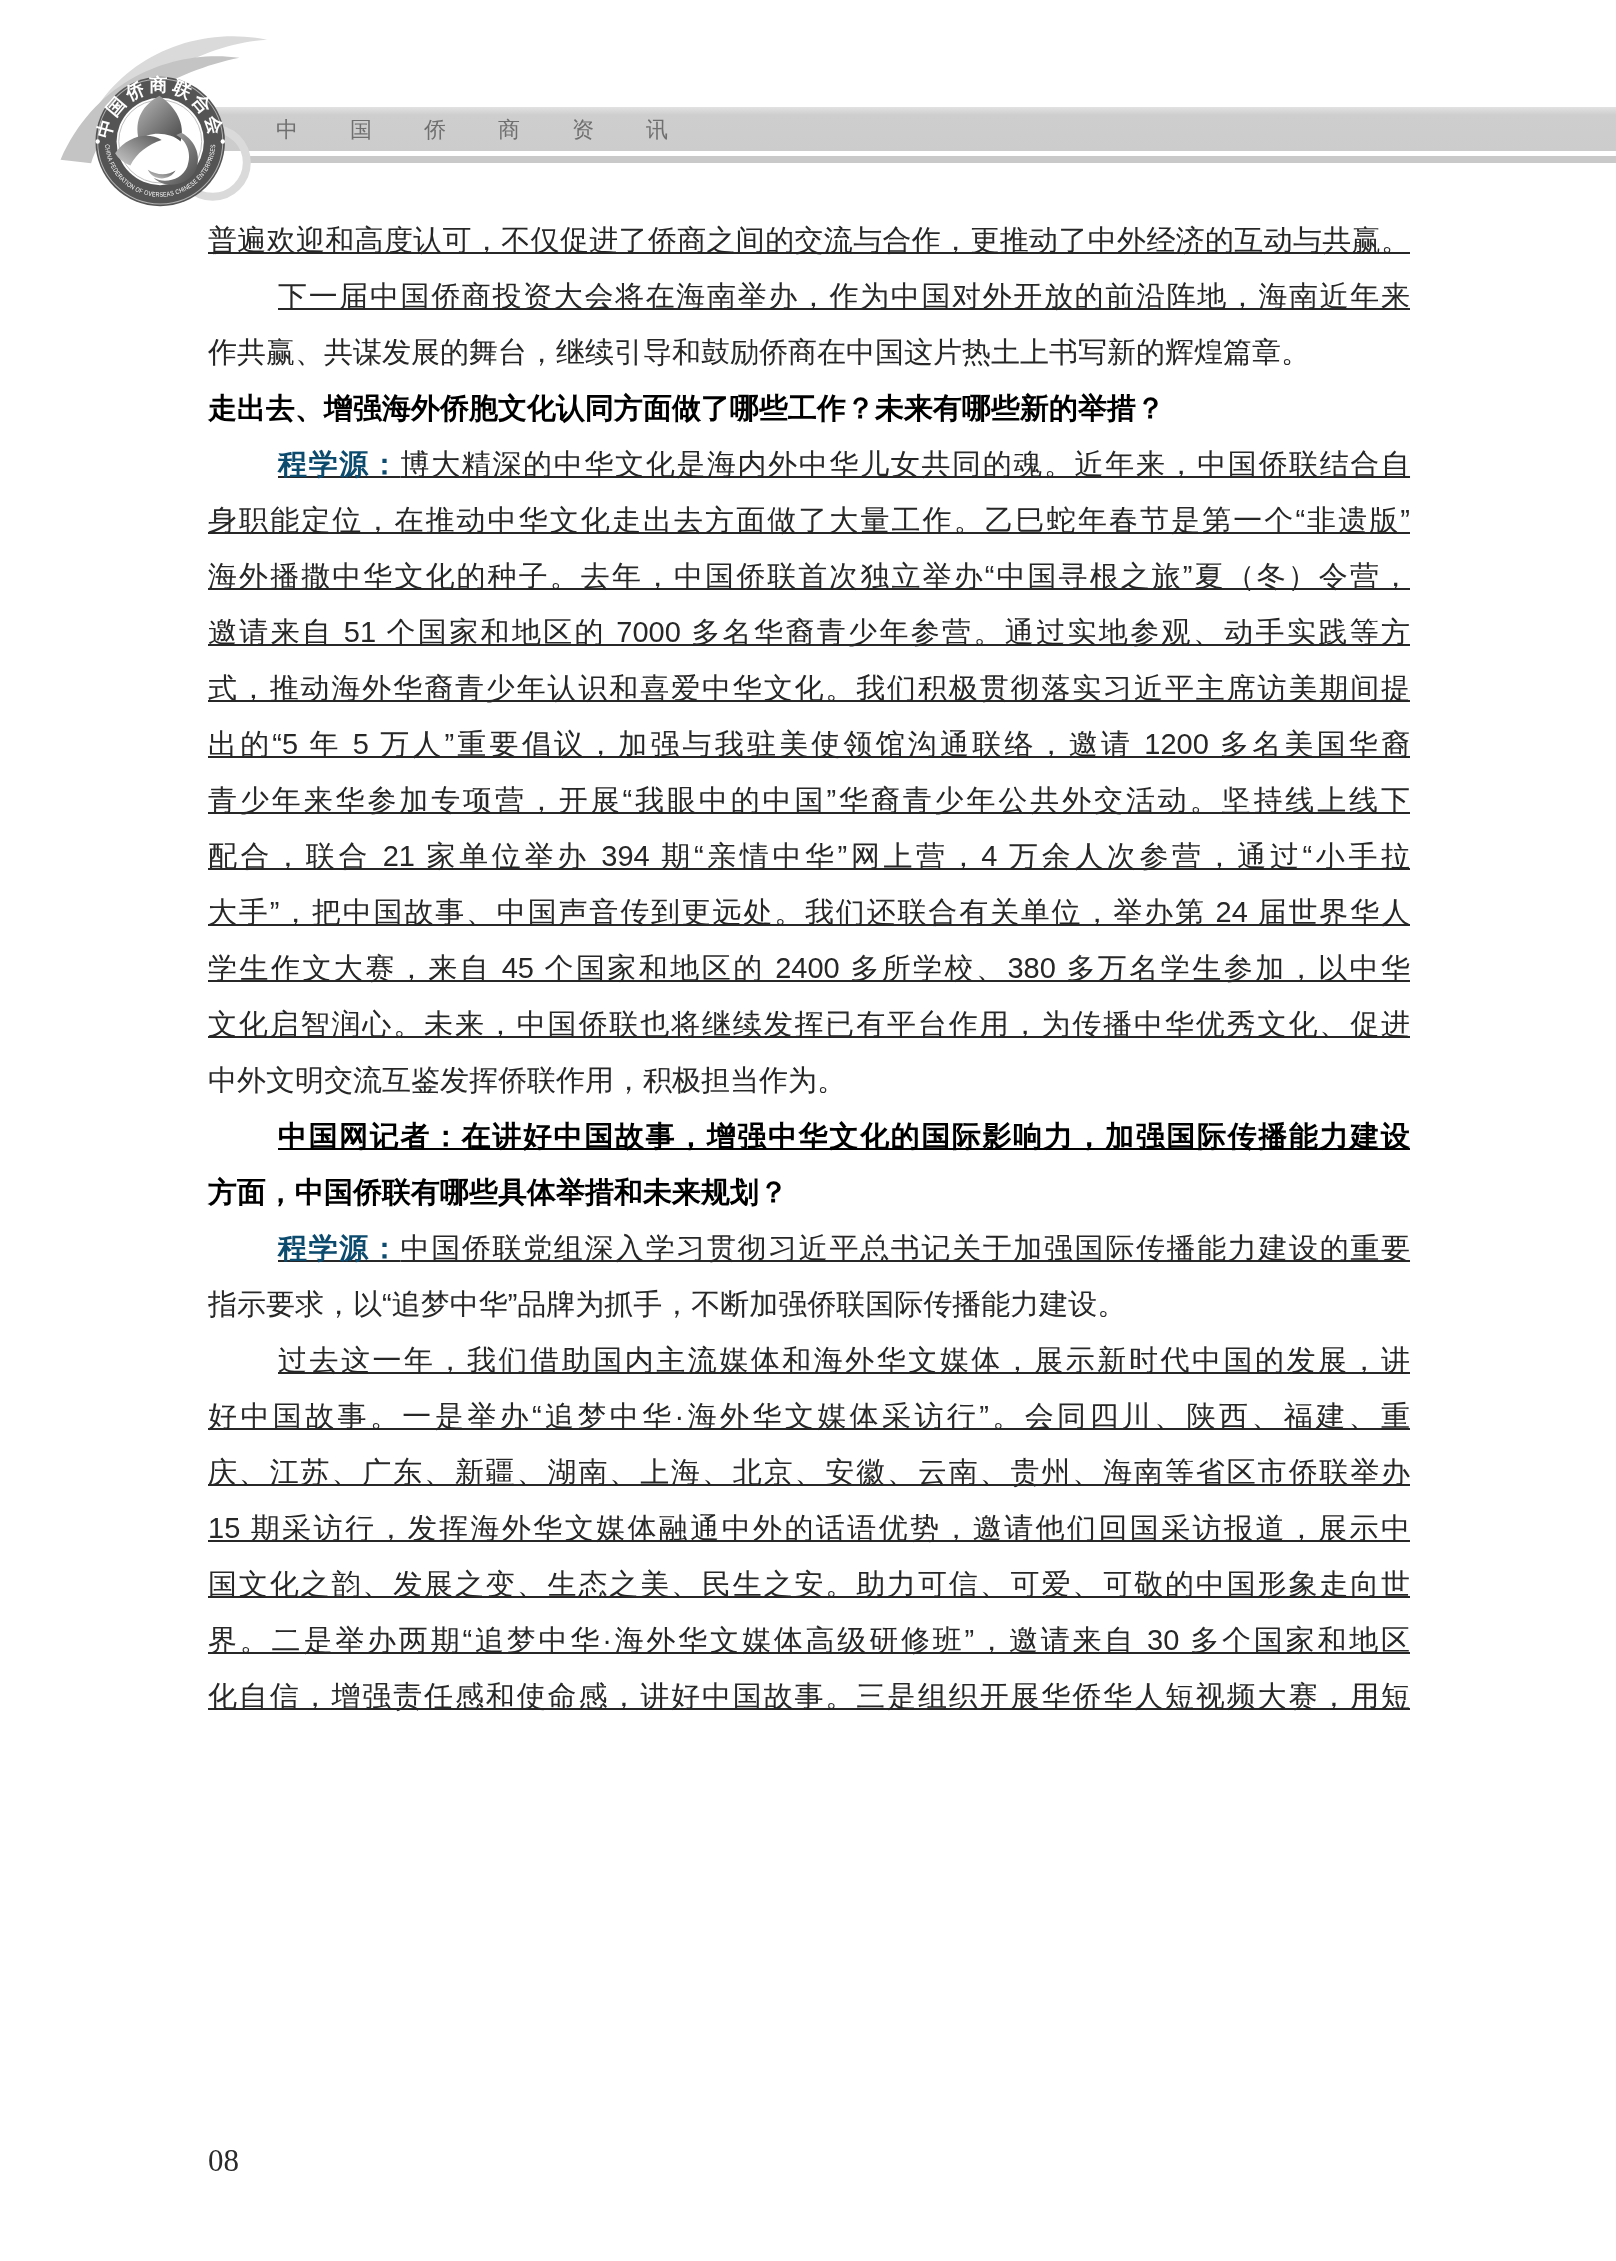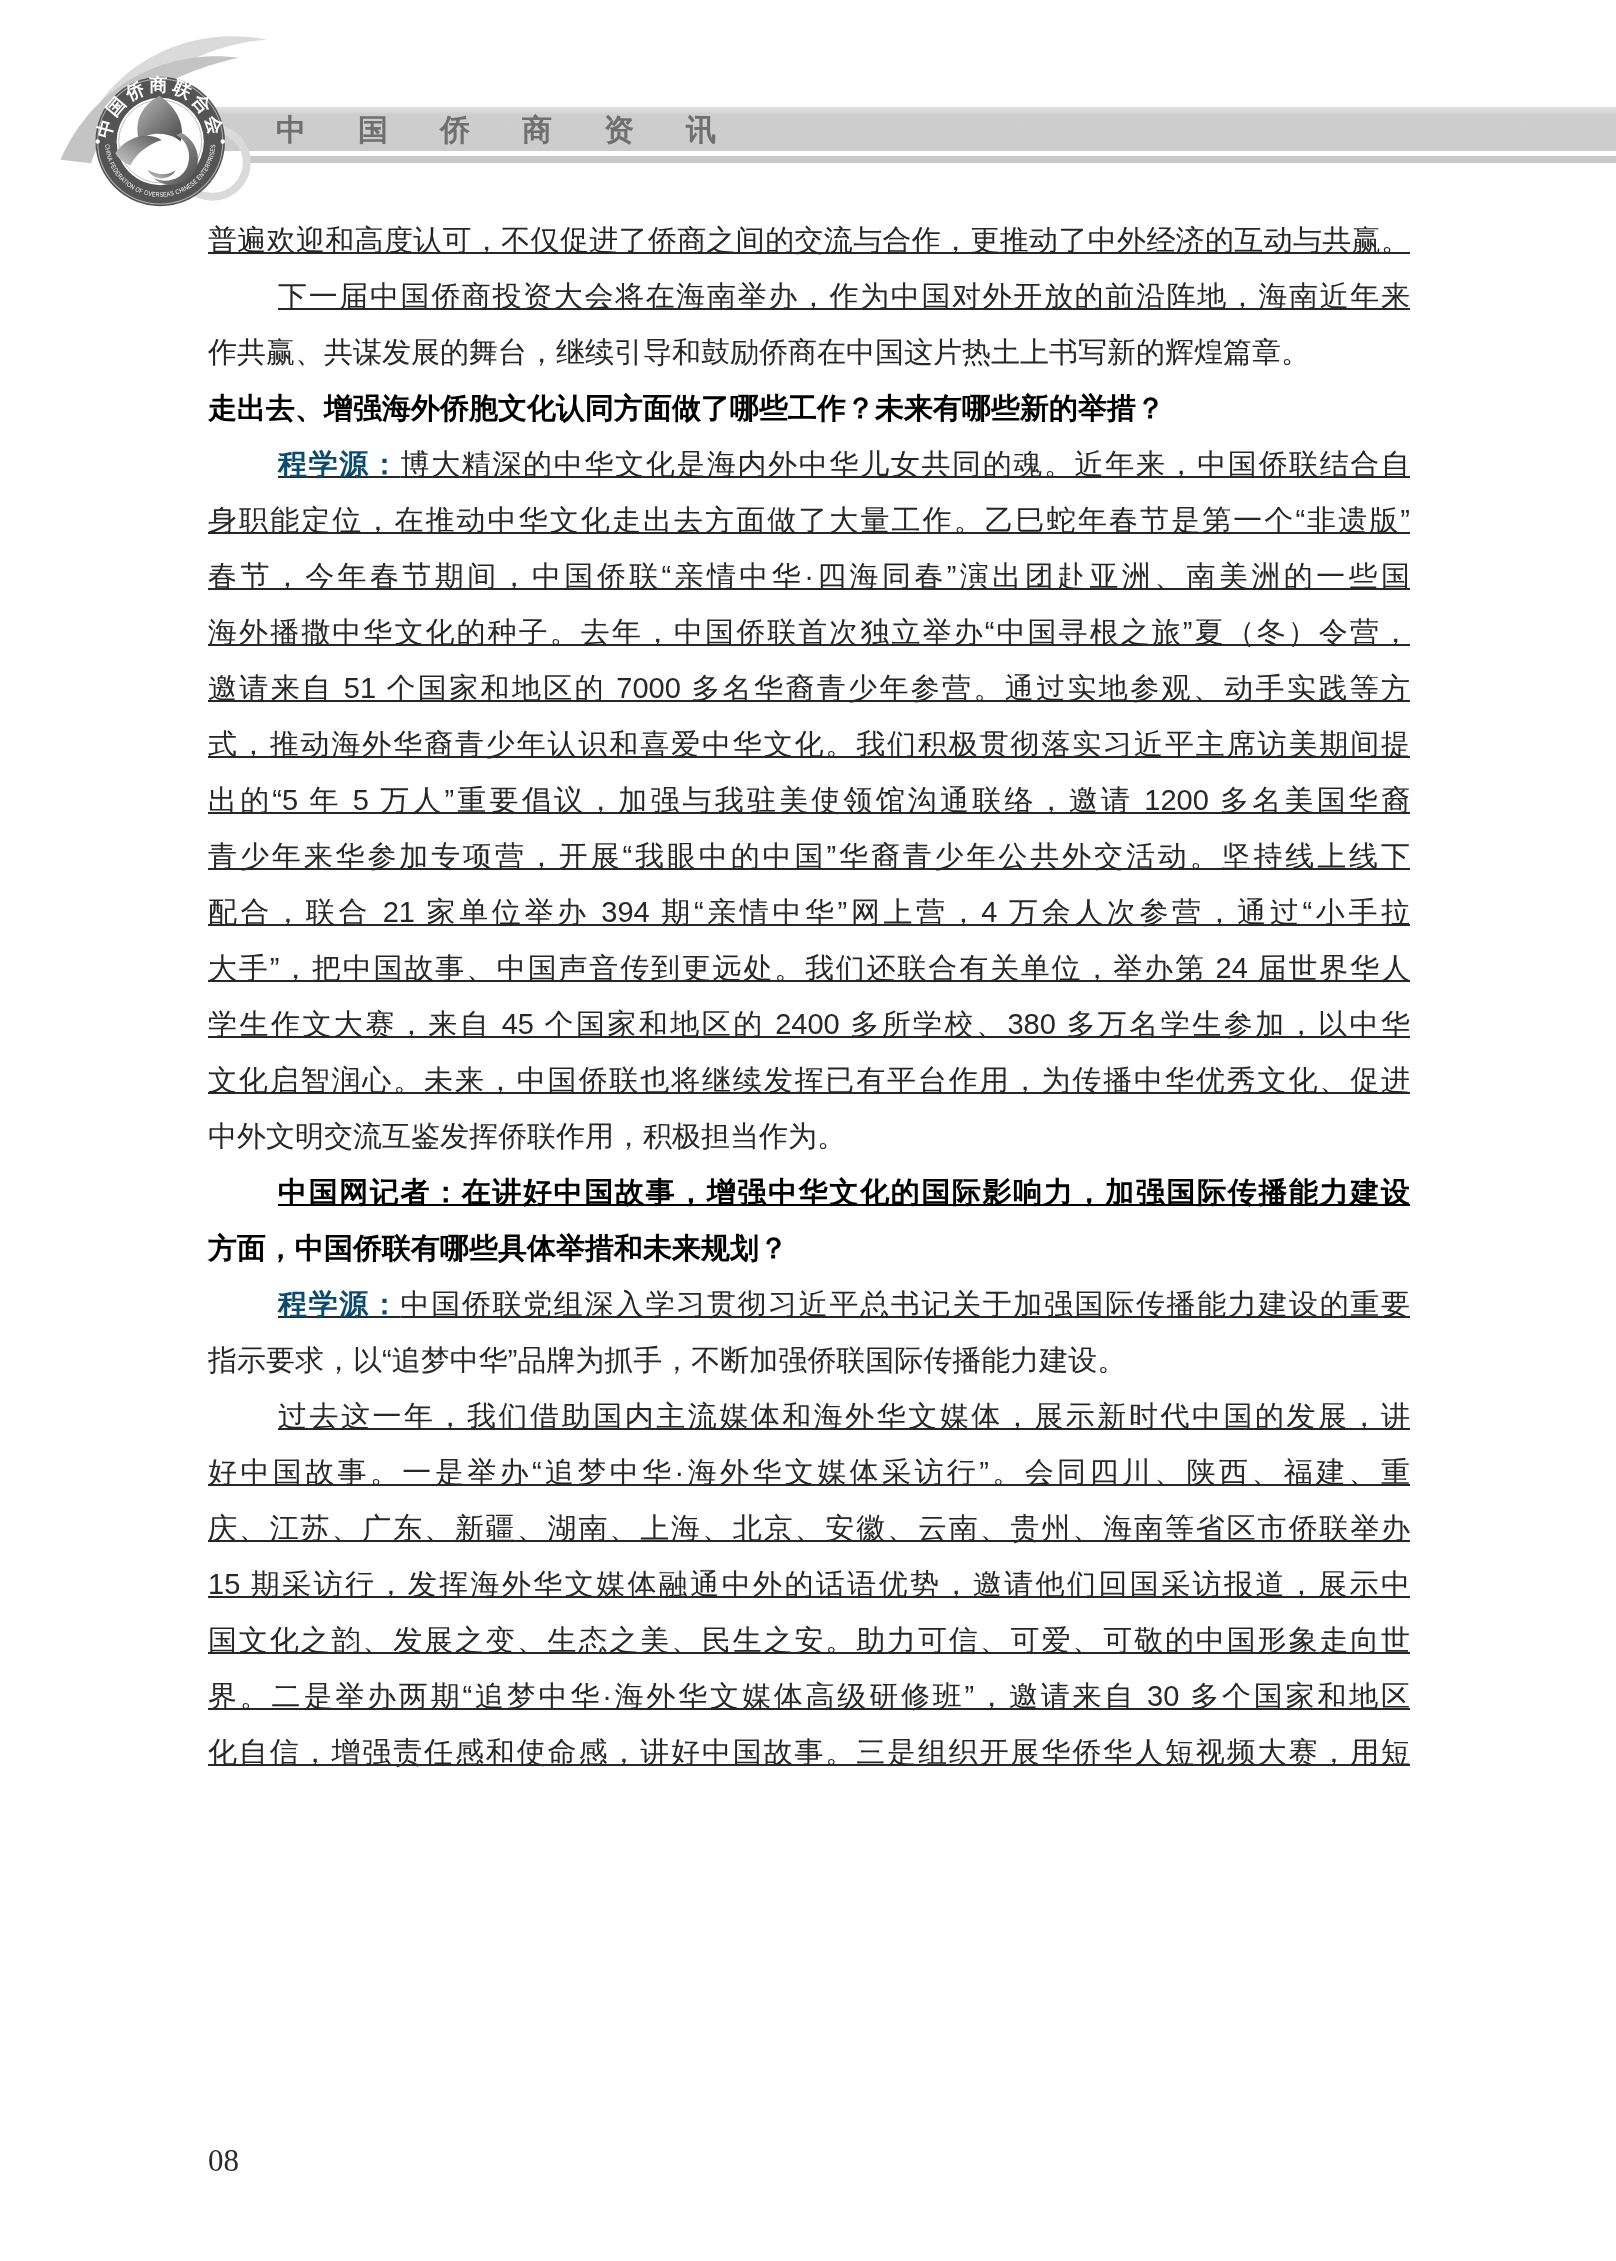--- a/index.html
+++ b/index.html
@@ -11,21 +11,21 @@
   .hbar-main{
     position:absolute;left:213px;right:0;top:107px;height:44px;
     background:linear-gradient(#e2e2e2,#cecece 18%,#cccccc);
   }
   .hbar-thin{
     position:absolute;left:245px;right:0;top:156px;height:7.3px;
     background:#c9c9c9;border-radius:3.6px 0 0 3.6px;
   }
   .hbar-title{
     position:absolute;left:276px;top:107px;height:44px;line-height:45px;
-    font-size:30px;letter-spacing:52px;color:#6f6f6f;font-weight:700;
+    font-size:22px;letter-spacing:52px;color:#6f6f6f;font-weight:400;
     white-space:nowrap;
   }
   .logo{position:absolute;left:40px;top:20.4px;width:271px;height:291px;}
   .arc-cn{font-family:"Liberation Sans",sans-serif;font-weight:600;}
   .arc-en{font-family:"Liberation Sans",sans-serif;font-weight:400;}
   
   .article{
     position:absolute;left:208px;top:212px;width:1202px;
     font-size:29px;font-weight:300;color:#272727;
   }
@@ -90,21 +90,20 @@
   </g>
 </svg>
 
 <main class="article">
     <div class="line stretch"><span class="pfx"></span><span class="txt">普遍欢迎和高度认可，不仅促进了侨商之间的交流与合作，更推动了中外经济的互动与共赢。</span></div>
     <div class="line indent stretch"><span class="pfx"></span><span class="txt">下一届中国侨商投资大会将在海南举办，作为中国对外开放的前沿阵地，海南近年来</span></div>
     <div class="line"><span class="pfx"></span><span class="txt">作共赢、共谋发展的舞台，继续引导和鼓励侨商在中国这片热土上书写新的辉煌篇章。</span></div>
     <div class="line bold"><span class="pfx"></span><span class="txt">走出去、增强海外侨胞文化认同方面做了哪些工作？未来有哪些新的举措？</span></div>
     <div class="line indent stretch"><span class="pfx">程学源：</span><span class="txt">博大精深的中华文化是海内外中华儿女共同的魂。近年来，中国侨联结合自</span></div>
     <div class="line stretch"><span class="pfx"></span><span class="txt">身职能定位，在推动中华文化走出去方面做了大量工作。乙巳蛇年春节是第一个“非遗版”</span></div>
-    <div class="line stretch"><span class="pfx"></span><span class="txt">春节，今年春节期间，中国侨联“亲情中华·四海同春”演出团赴亚洲、南美洲的一些国</span></div>
     <div class="line stretch"><span class="pfx"></span><span class="txt">海外播撒中华文化的种子。去年，中国侨联首次独立举办“中国寻根之旅”夏（冬）令营，</span></div>
     <div class="line stretch"><span class="pfx"></span><span class="txt">邀请来自 51 个国家和地区的 7000 多名华裔青少年参营。通过实地参观、动手实践等方</span></div>
     <div class="line stretch"><span class="pfx"></span><span class="txt">式，推动海外华裔青少年认识和喜爱中华文化。我们积极贯彻落实习近平主席访美期间提</span></div>
     <div class="line stretch"><span class="pfx"></span><span class="txt">出的“5 年 5 万人”重要倡议，加强与我驻美使领馆沟通联络，邀请 1200 多名美国华裔</span></div>
     <div class="line stretch"><span class="pfx"></span><span class="txt">青少年来华参加专项营，开展“我眼中的中国”华裔青少年公共外交活动。坚持线上线下</span></div>
     <div class="line stretch"><span class="pfx"></span><span class="txt">配合，联合 21 家单位举办 394 期“亲情中华”网上营，4 万余人次参营，通过“小手拉</span></div>
     <div class="line stretch"><span class="pfx"></span><span class="txt">大手”，把中国故事、中国声音传到更远处。我们还联合有关单位，举办第 24 届世界华人</span></div>
     <div class="line stretch"><span class="pfx"></span><span class="txt">学生作文大赛，来自 45 个国家和地区的 2400 多所学校、380 多万名学生参加，以中华</span></div>
     <div class="line stretch"><span class="pfx"></span><span class="txt">文化启智润心。未来，中国侨联也将继续发挥已有平台作用，为传播中华优秀文化、促进</span></div>
     <div class="line"><span class="pfx"></span><span class="txt">中外文明交流互鉴发挥侨联作用，积极担当作为。</span></div>

